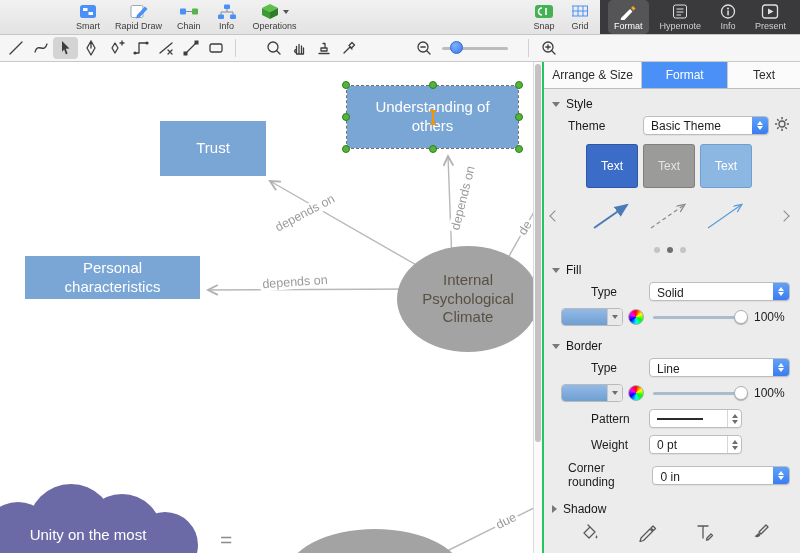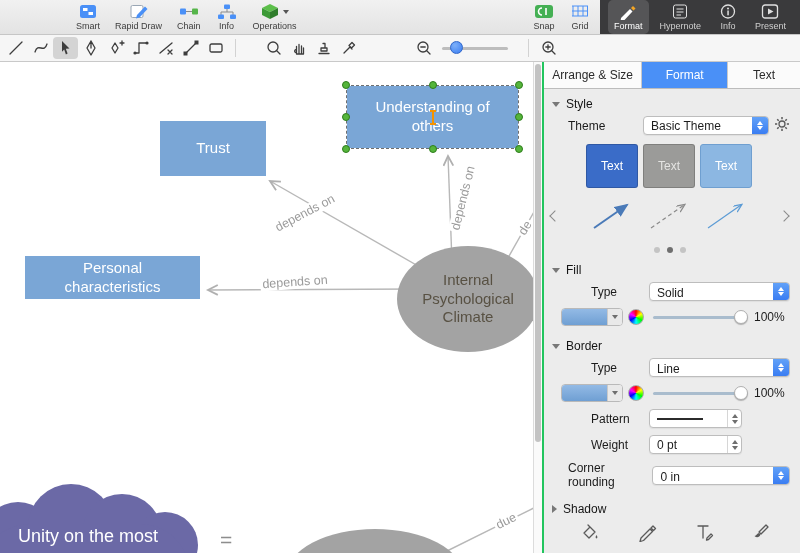--- a/index.html
+++ b/index.html
@@ -40,21 +40,21 @@
   .sel-box{outline:1.5px dashed #6f6f6f;}
   .handle{position:absolute;width:8px;height:8px;border-radius:50%;background:#55b53b;border:1px solid #2e7d1c;z-index:6;}
   .h-tl{left:-5px;top:-5px}.h-tm{left:calc(50% - 4px);top:-5px}.h-tr{right:-5px;top:-5px}
   .h-ml{left:-5px;top:calc(50% - 4px)}.h-mr{right:-5px;top:calc(50% - 4px)}
   .h-bl{left:-5px;bottom:-5px}.h-bm{left:calc(50% - 4px);bottom:-5px}.h-br{right:-5px;bottom:-5px}
   .caret{position:absolute;left:85px;top:24px;width:2px;height:15px;background:#f59300;z-index:7;}
   .caret:before,.caret:after{content:"";position:absolute;left:-2px;width:6px;height:2px;background:#f59300;}
   .caret:before{top:0}.caret:after{bottom:0}
   .edge-label{position:absolute;transform:translate(-50%,-50%) rotate(var(--r));background:#fff;color:#9b9b9b;font-size:12.5px;padding:0 2px;white-space:nowrap;z-index:3;}
   .cloud-part{position:absolute;background:#6b69a6;border-radius:50%;}
-  .cloud-label{position:absolute;color:#fff;font-size:18px;text-align:center;z-index:4;}
+  .cloud-label{position:absolute;color:#fff;font-size:15px;text-align:center;z-index:4;}
   .equals{position:absolute;color:#8d8d8d;font-size:21px;z-index:2;}
 
   .scrollbar{width:9px;background:#fafafa;border-left:1px solid #dcdcdc;position:relative;flex:none;}
   .scroll-thumb{position:absolute;left:1px;top:2px;width:6px;height:378px;background:#c3c3c3;border-radius:3px;}
 
   
   .panel{flex:1;background:#ececec;border-left:2px solid #22c55e;display:flex;flex-direction:column;font-size:12px;color:#1c1c1c;min-width:0;}
   .tabs{display:flex;height:27px;background:#fbfbfb;border-bottom:1px solid #bcbcbc;flex:none;}
   .tab{display:flex;align-items:center;justify-content:center;border-right:1px solid #c9c9c9;background:#fbfbfb;color:#2b2b2b;cursor:default;}
   .tab:last-child{border-right:none;}

